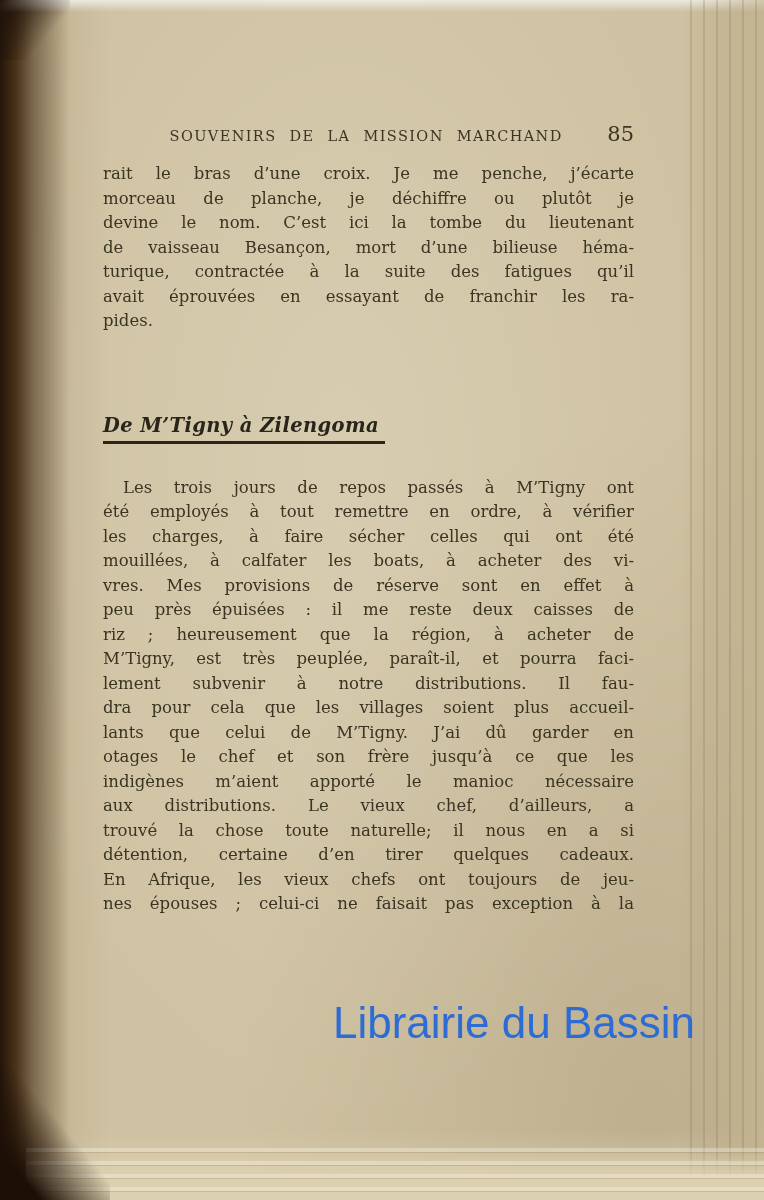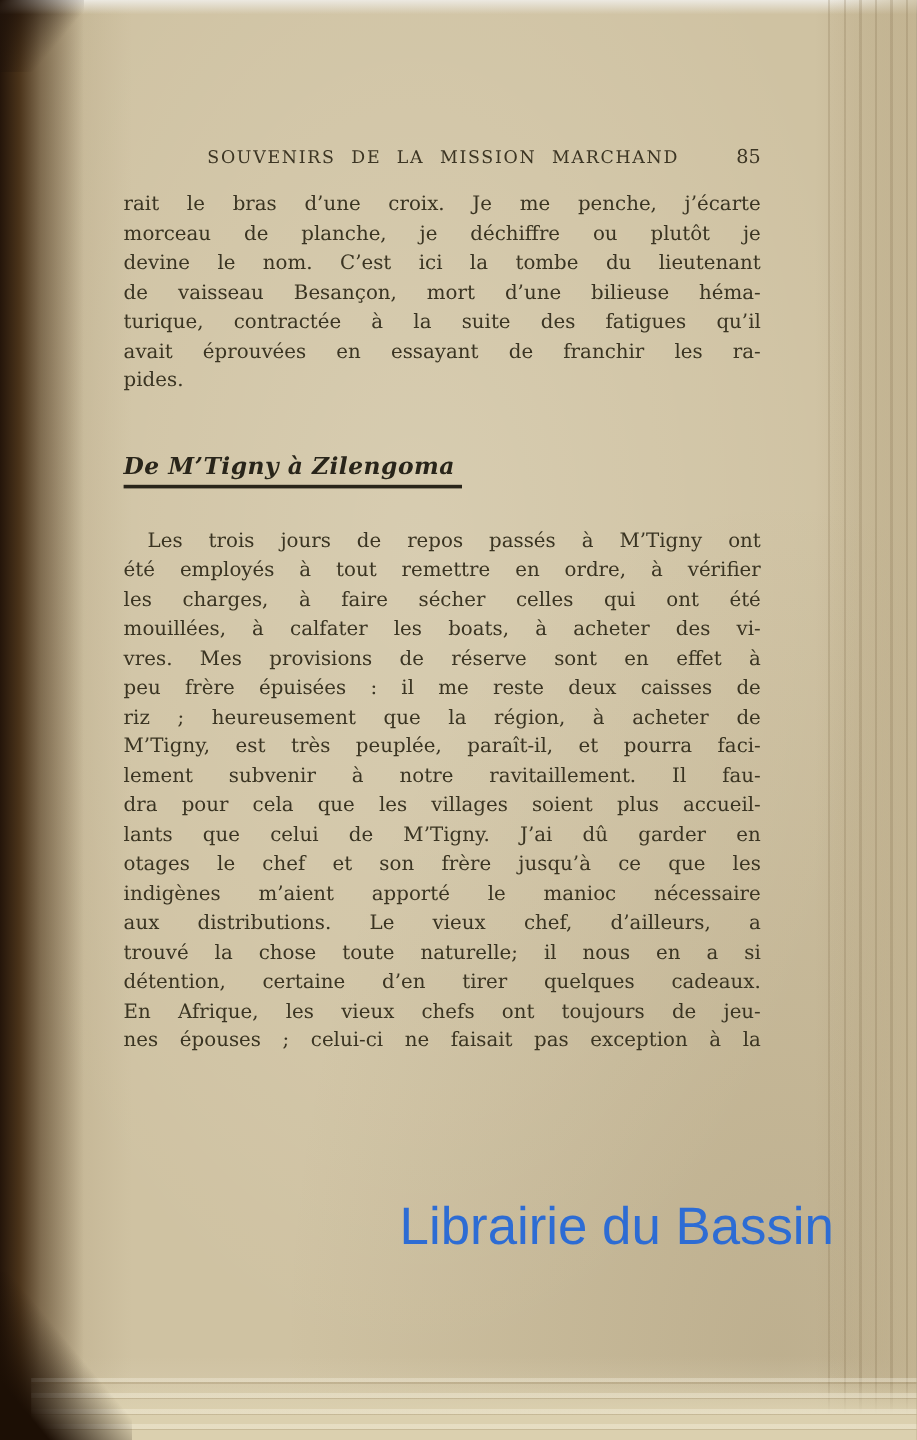--- a/index.html
+++ b/index.html
@@ -34,37 +34,37 @@
   }
   .corner-bl {
     position: absolute; left: 0; bottom: 0; width: 110px; height: 140px;
     background: linear-gradient(50deg, #1c0f05 0%, #1c0f05 18%, rgba(28,15,5,0) 55%);
   }
   .corner-tl {
     position: absolute; left: 0; top: 0; width: 70px; height: 60px;
     background: linear-gradient(130deg, #20130a 0%, rgba(32,19,10,0) 65%);
   }
   .text-col {
-    position: absolute; left: 103px; top: 108px; width: 531px;
+    position: absolute; left: 103px; top: 124px; width: 531px;
     color: #3a3422;
   }
   .page-header {
     display: flex; align-items: baseline;
     font-size: 14.5px; line-height: 20px;
     letter-spacing: 1.4px; word-spacing: 7px;
     color: #3c3523;
   }
   .running-title { flex: 1; text-align: center; padding-left: 26px; }
-  .page-number { font-size: 16px; letter-spacing: 0; word-spacing: 0; padding-left: 4px; margin-top: 13px; }
+  .page-number { font-size: 21px; letter-spacing: 0; word-spacing: 0; padding-left: 4px; }
   .para { font-size: 16.5px; line-height: 24.5px; }
   .para .line { text-align: justify; text-align-last: justify; }
   .para.last-left .line:last-child { text-align-last: left; }
   .para.indent-first .line:first-child { text-indent: 20px; }
   .para-1 { margin-top: 16px; }
-  .heading-row { margin-top: 47px; line-height: 24px; }
+  .heading-row { margin-top: 80px; line-height: 24px; }
   .section-heading {
     display: inline-block;
     font-style: italic; font-weight: bold;
     font-size: 19.5px; letter-spacing: 0.4px;
     color: #29251a;
     border-bottom: 3px solid #29251a;
     padding-bottom: 3px; padding-right: 6px;
   }
   .para-2 { margin-top: 32px; }
   .watermark {
@@ -105,24 +105,24 @@
     <div class="heading-row">
       <span class="section-heading">De M’Tigny à Zilengoma</span>
     </div>
 
     <div class="para para-2 indent-first">
         <div class="line">Les trois jours de repos passés à M’Tigny ont</div>
         <div class="line">été employés à tout remettre en ordre, à vérifier</div>
         <div class="line">les charges, à faire sécher celles qui ont été</div>
         <div class="line">mouillées, à calfater les boats, à acheter des vi-</div>
         <div class="line">vres. Mes provisions de réserve sont en effet à</div>
-        <div class="line">peu frère épuisées : il me reste deux caisses de</div>
+        <div class="line">peu près épuisées : il me reste deux caisses de</div>
         <div class="line">riz ; heureusement que la région, à acheter de</div>
         <div class="line">M’Tigny, est très peuplée, paraît-il, et pourra faci-</div>
-        <div class="line">lement subvenir à notre ravitaillement. Il fau-</div>
+        <div class="line">lement subvenir à notre distributions. Il fau-</div>
         <div class="line">dra pour cela que les villages soient plus accueil-</div>
         <div class="line">lants que celui de M’Tigny. J’ai dû garder en</div>
         <div class="line">otages le chef et son frère jusqu’à ce que les</div>
         <div class="line">indigènes m’aient apporté le manioc nécessaire</div>
         <div class="line">aux distributions. Le vieux chef, d’ailleurs, a</div>
         <div class="line">trouvé la chose toute naturelle; il nous en a si</div>
         <div class="line">détention, certaine d’en tirer quelques cadeaux.</div>
         <div class="line">En Afrique, les vieux chefs ont toujours de jeu-</div>
         <div class="line">nes épouses ; celui-ci ne faisait pas exception à la</div>
       </div>

